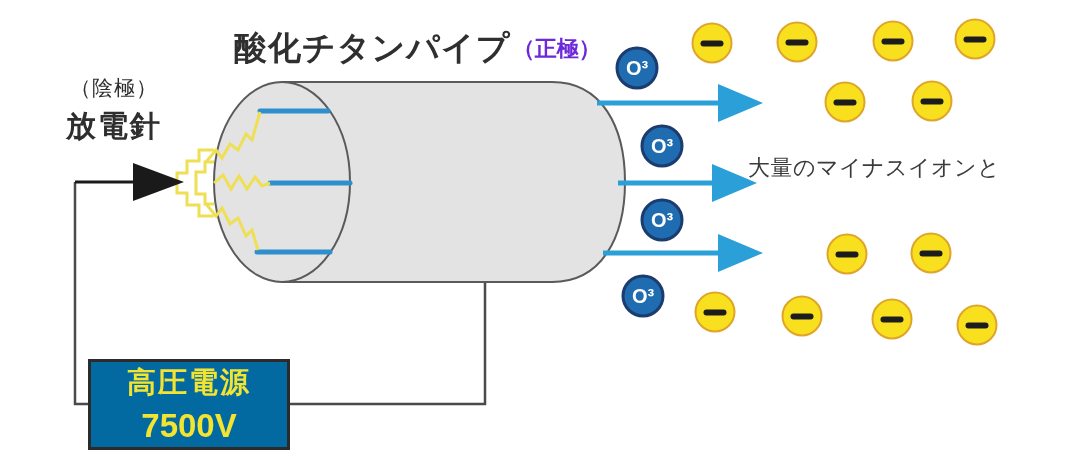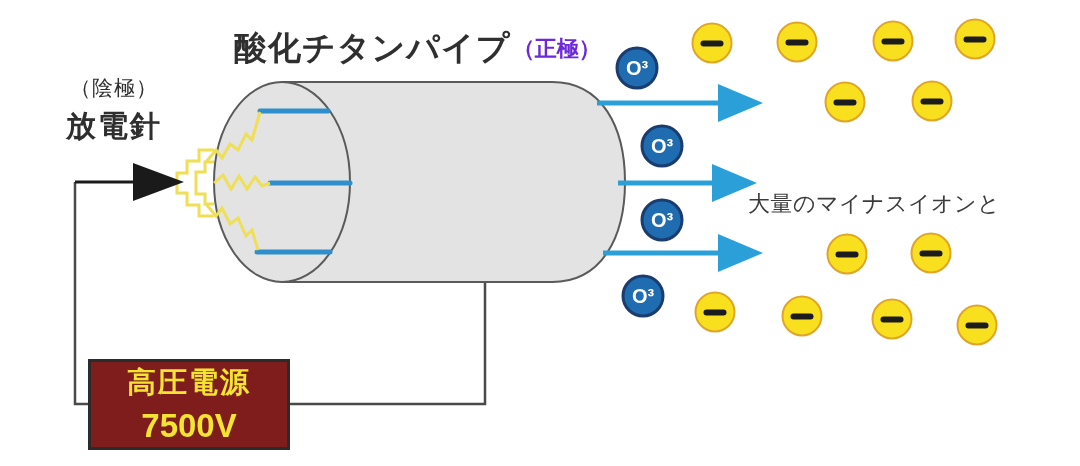--- a/index.html
+++ b/index.html
@@ -11,25 +11,25 @@
   .abs{position:absolute;z-index:3;}
 
   .title-row{left:234px;top:26px;display:flex;align-items:center;white-space:nowrap;}
   .title-main{font-size:33px;font-weight:600;color:#2f2f2f;letter-spacing:1px;}
   .title-sub{font-size:22px;font-weight:600;color:#6d28d9;margin-left:2px;}
 
   .cathode-block{left:36px;top:74px;width:156px;text-align:center;color:#2e2e2e;}
   .cathode-sub{font-size:21px;font-weight:500;letter-spacing:1px;}
   .cathode-main{font-size:30px;font-weight:600;letter-spacing:2px;margin-top:4px;}
 
-  .annotation{left:748px;top:148px;font-size:22px;line-height:40px;color:#3b3b3b;white-space:nowrap;letter-spacing:0.5px;margin-top:36px;}
+  .annotation{left:748px;top:148px;font-size:22px;line-height:40px;color:#3b3b3b;white-space:nowrap;letter-spacing:0.5px;}
 
   .power-box{
     left:88px;top:359px;width:202px;height:91px;box-sizing:border-box;
-    background:#7f1d1d;border:3px solid #2b2b2b;
+    background:#0369a1;border:3px solid #2b2b2b;
     display:flex;flex-direction:column;align-items:center;justify-content:center;
   }
   .power-line1{font-size:29px;font-weight:bold;color:#f2e430;letter-spacing:2px;line-height:30px;}
   .power-line2{font-size:33px;font-weight:bold;color:#f2e430;line-height:34px;margin-top:12px;}
 
   .ozone{
     position:absolute;z-index:3;width:43px;height:43px;border-radius:50%;
     background:#1f6cb0;border:3px solid #1a3c6e;box-sizing:border-box;
     display:flex;align-items:center;justify-content:center;
     color:#ffffff;font-size:20px;font-weight:bold;

